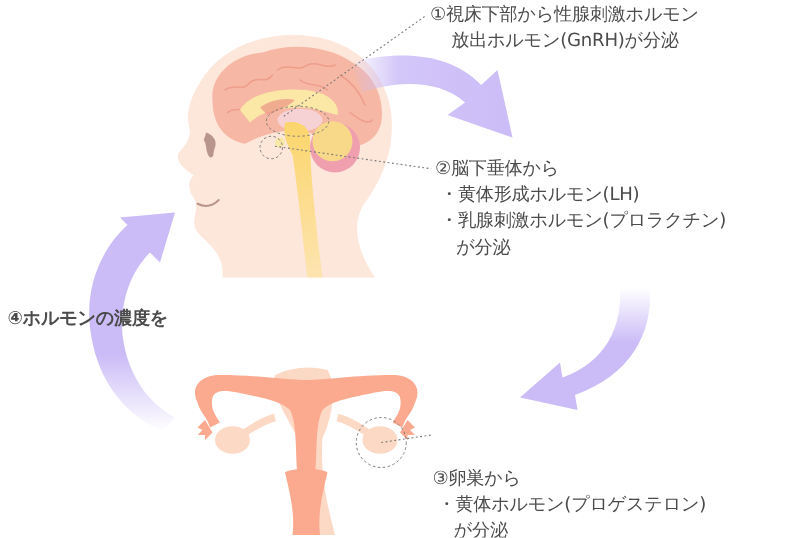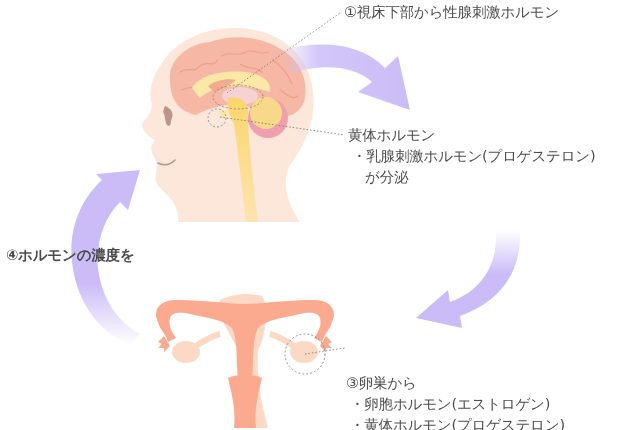--- a/index.html
+++ b/index.html
@@ -98,31 +98,32 @@
 
       <path d="M228,378 C234,374 256,374 262,378 C258,395 254,410 256,428 L234,428 C236,410 232,395 228,378 Z" fill="#fba98f"></path>
 
       <circle cx="305" cy="354" r="20" fill="none" stroke="#7a7a7a" stroke-width="0.8" stroke-dasharray="2,2"></circle>
       <line x1="305" y1="354" x2="345" y2="348" stroke="#7a7a7a" stroke-width="0.9" stroke-dasharray="1.5,2"></line>
     </g>
   </svg>
 
   <div class="label" style="left:344px; top:2px;">
     <span class="line">①視床下部から性腺刺激ホルモン</span>
+    <span class="line indent">放出ホルモン(GnRH)が分泌</span>
   </div>
 
   <div class="label" style="left:348px; top:125px;">
-    <span class="line">黄体ホルモン</span>
-    <span class="line bullet-indent">・乳腺刺激ホルモン(プロゲステロン)</span>
+    <span class="line">②脳下垂体から</span>
+    <span class="line bullet-indent">・黄体形成ホルモン(LH)</span>
+    <span class="line bullet-indent">・乳腺刺激ホルモン(プロラクチン)</span>
     <span class="line indent">が分泌</span>
   </div>
 
   <div class="label" style="left:346px; top:337px;margin-top:36px;">
     <span class="line">③卵巣から</span>
-    <span class="line bullet-indent">・卵胞ホルモン(エストロゲン)</span>
     <span class="line bullet-indent">・黄体ホルモン(プロゲステロン)</span>
     <span class="line indent">が分泌</span>
   </div>
 
   <div class="label" style="left:6px; top:245px;font-weight:bold;">
     <span class="line">④ホルモンの濃度を</span>
   </div>
 
 </div>
 

